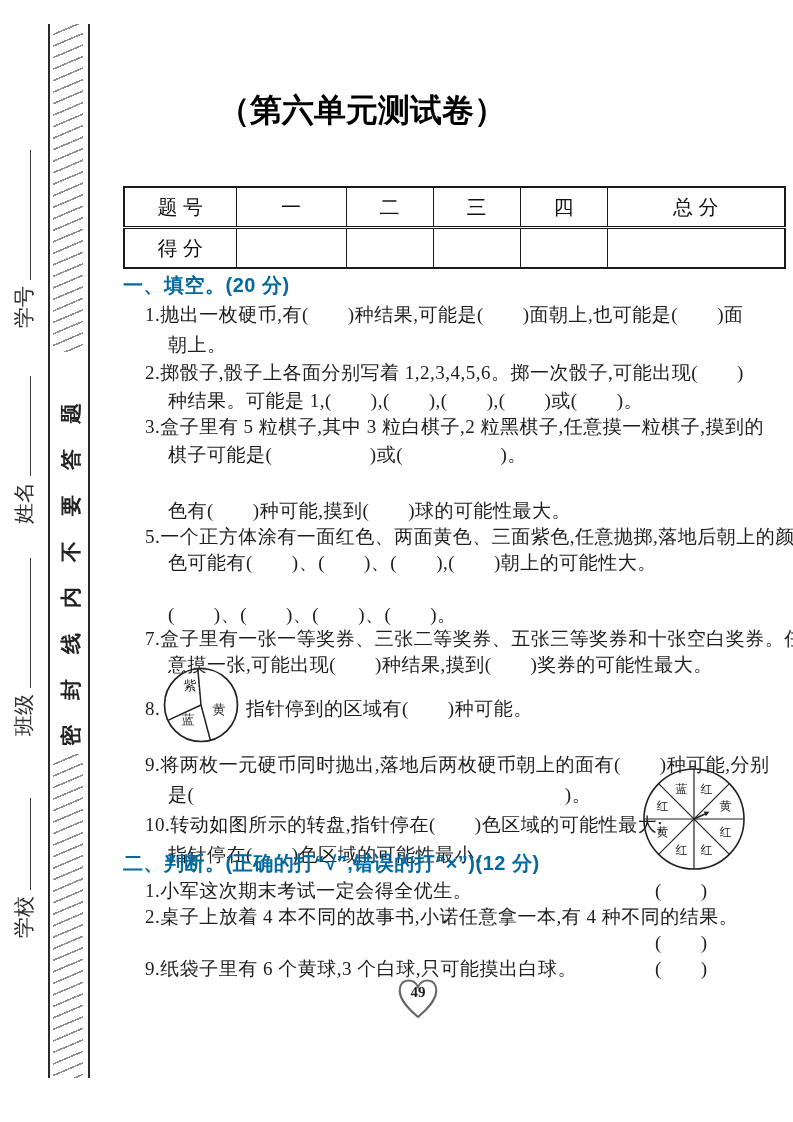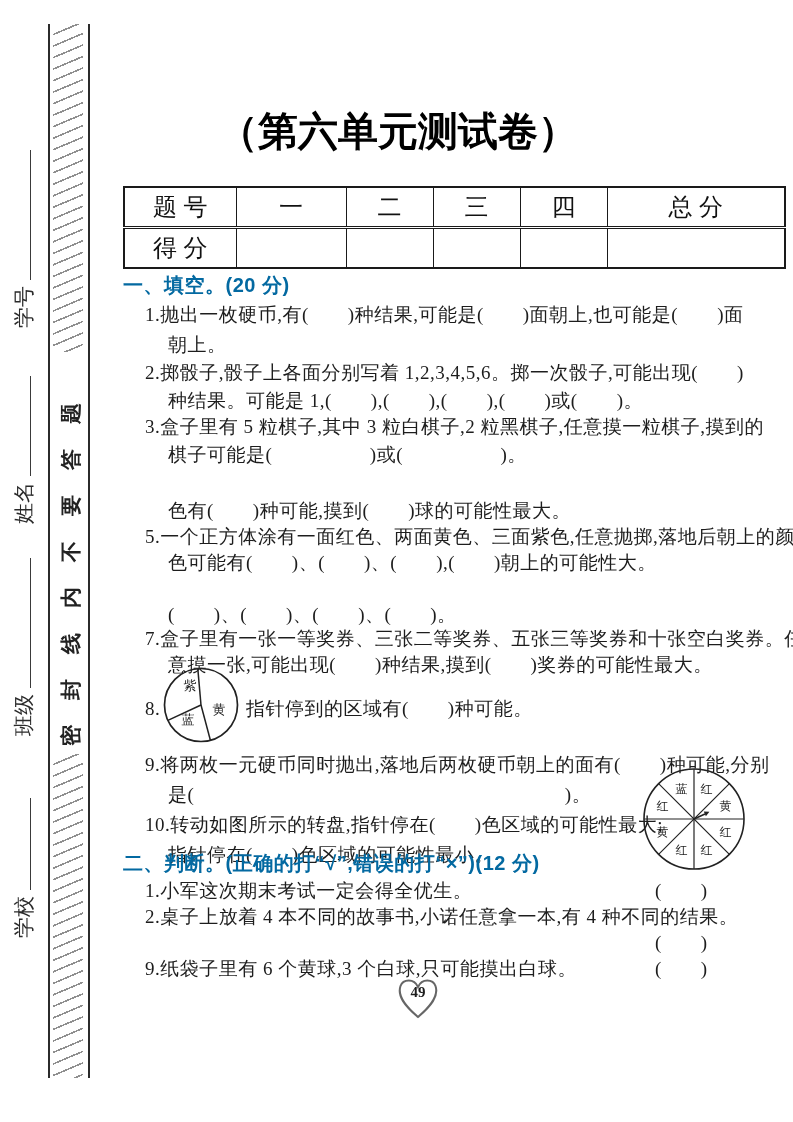--- a/index.html
+++ b/index.html
@@ -17,28 +17,28 @@
              white-space:nowrap;font-size:21px;letter-spacing:25px;color:#222;font-weight:bold;}
 
   .vwrap{position:absolute;width:0;height:0;}
   .vrot{position:absolute;left:0;top:0;transform:rotate(-90deg);transform-origin:0 0;
         white-space:nowrap;display:flex;align-items:baseline;font-size:21px;color:#2a2a2a;}
   .uline{display:inline-block;height:0;border-bottom:1.6px solid #3a3a3a;margin-left:6px;}
 
   
   .title{position:absolute;left:104px;top:38px;font-family:"Liberation Sans","DejaVu Sans",sans-serif;
          font-weight:bold;font-size:44px;letter-spacing:0.5px;color:#000;white-space:nowrap;}
-  .subtitle{position:absolute;left:218px;top:104px;font-family:"Liberation Sans","DejaVu Sans",sans-serif;
-         font-weight:bold;font-size:40px;color:#000;white-space:nowrap;}
+  .subtitle{position:absolute;left:218px;top:89px;font-family:"Liberation Sans","DejaVu Sans",sans-serif;
+         font-weight:bold;font-size:32px;color:#000;white-space:nowrap;}
 
   
   table.score{position:absolute;left:123px;top:186px;width:661px;border-collapse:collapse;
               table-layout:fixed;font-family:"Liberation Sans","DejaVu Sans",sans-serif;}
   table.score td{border:1.5px solid #1a1a1a;height:36px;text-align:center;vertical-align:middle;
-                 font-size:24px;color:#111;}
+                 font-size:20px;color:#111;}
   table.score{border:2.5px solid #1a1a1a;}
   table.score tr.hdr td{border-bottom:3.5px double #1a1a1a;}
 
   
   .line{position:absolute;white-space:nowrap;font-size:19px;line-height:26px;color:#1d1d1d;
         letter-spacing:0.5px;}
   .sec{font-family:"Liberation Sans","DejaVu Sans",sans-serif;font-weight:bold;font-size:20px;color:#0369a1;}
   .card{display:inline-block;border:1.5px solid #222;padding:0 5px;margin:0 2px;line-height:20px;
         font-size:17px;vertical-align:1px;}
   .jbracket{position:absolute;font-size:19px;letter-spacing:0.5px;color:#1d1d1d;}

